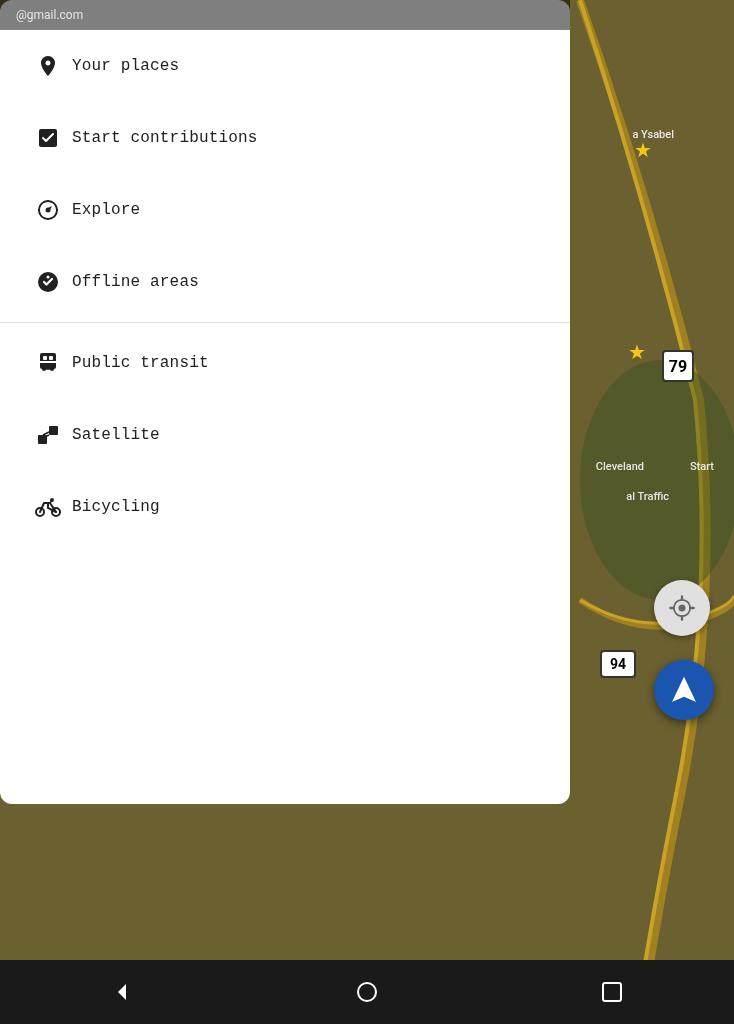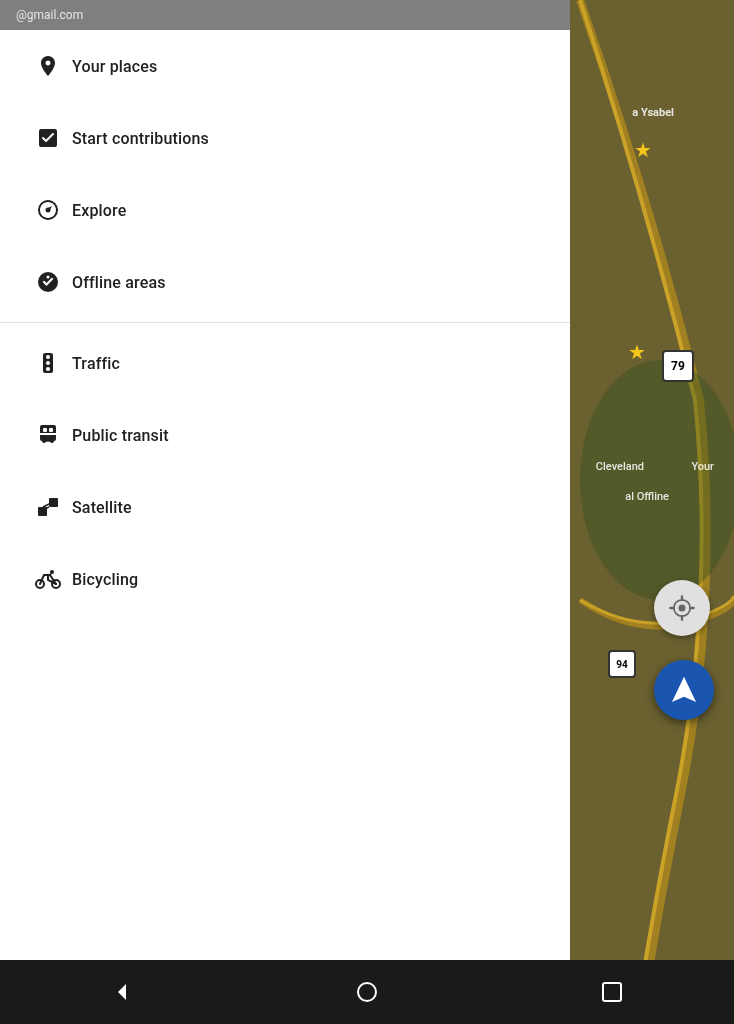--- a/index.html
+++ b/index.html
@@ -23,25 +23,26 @@
       background-color: #e8d5a3;
       overflow: hidden;
     }
 
     
     .drawer {
       position: absolute;
       top: 0;
       left: 0;
       width: 570px;
-      height: 960px;
+      height: 804px;
       background: #fff;
       display: flex;
       flex-direction: column;
       z-index: 10;
+      border-radius: 12px;
     }
 
     
     .drawer-header {
       height: 30px;
       background: rgba(0,0,0,0.5);
       display: flex;
       align-items: center;
       padding: 0 16px;
     }
@@ -61,20 +62,21 @@
     .menu-item {
       display: flex;
       align-items: center;
       padding: 0 24px;
       height: 72px;
       cursor: pointer;
       background: #fff;
       border: none;
       width: 100%;
       text-align: left;
+      font-family: Liberation Mono, monospace;
     }
 
     .menu-item.active {
       background: #e8e8e8;
     }
 
     .menu-icon {
       width: 48px;
       flex-shrink: 0;
       display: flex;
@@ -163,38 +165,38 @@
       right: 40px;
       top: 350px;
       width: 32px;
       height: 32px;
       background: #fff;
       border-radius: 4px;
       border: 2px solid #333;
       display: flex;
       align-items: center;
       justify-content: center;
-      font-size: 12px;
+      font-size: 16px;
       font-weight: bold;
       z-index: 5;
     }
 
     .road-badge-2 {
       position: absolute;
       right: 98px;
       top: 650px;
-      width: 28px;
+      width: 36px;
       height: 28px;
       background: #fff;
       border-radius: 4px;
       border: 2px solid #333;
       display: flex;
       align-items: center;
       justify-content: center;
-      font-size: 10px;
+      font-size: 14px;
       font-weight: bold;
       z-index: 5;
     }
 
     .map-star {
       position: absolute;
       font-size: 20px;
       color: #f5c518;
       z-index: 4;
     }
@@ -218,24 +220,24 @@
     <rect width="734" height="1024" fill="rgba(30,25,10,0.55)"></rect>
 
     <path d="M 580 0 Q 650 200 700 400 Q 720 600 680 800 Q 660 900 640 1024" stroke="#a08020" stroke-width="8" fill="none"></path>
     <path d="M 580 0 Q 645 200 695 400 Q 715 600 675 800 Q 655 900 635 1024" stroke="#c9a227" stroke-width="4" fill="none"></path>
     <path d="M 580 600 Q 640 640 700 620 Q 730 610 734 600" stroke="#a08020" stroke-width="6" fill="none"></path>
     <path d="M 580 600 Q 640 636 700 616 Q 730 606 734 596" stroke="#c9a227" stroke-width="3" fill="none"></path>
 
     <ellipse cx="660" cy="480" rx="80" ry="120" fill="rgba(50,80,30,0.4)"></ellipse>
   </svg>
 
-  <div class="map-text" style="right: 60px; top: 106px; font-weight: bold;">a Ysabel</div>
+  <div class="map-text" style="right: 60px; top: 128px;">a Ysabel</div>
   <div class="map-text" style="right: 90px; top: 460px;">Cleveland</div>
-  <div class="map-text" style="right: 65px; top: 490px;">al Offline</div>
-  <div class="map-text" style="right: 20px; top: 460px;">Your</div>
+  <div class="map-text" style="right: 65px; top: 490px;">al Traffic</div>
+  <div class="map-text" style="right: 20px; top: 460px;">Start</div>
 
   <div class="map-star" style="right: 82px; top: 138px;">★</div>
   <div class="map-star" style="right: 88px; top: 340px;">★</div>
 
   <div class="road-badge">79</div>
   <div class="road-badge-2">94</div>
 
   <div class="location-btn">
     <svg width="28" height="28" viewBox="0 0 24 24" fill="none" xmlns="http://www.w3.org/2000/svg">
       <circle cx="12" cy="12" r="3" fill="#666"></circle>
@@ -298,31 +300,20 @@
           <circle cx="12" cy="12" r="10" fill="#212121"></circle>
           <path d="M8 12l2.5 2.5L16 9" stroke="white" stroke-width="2.2" stroke-linecap="round" stroke-linejoin="round" fill="none"></path>
           <circle cx="12" cy="7" r="1.5" fill="white"></circle>
         </svg>
       </div>
       <span class="menu-label">Offline areas</span>
     </div>
 
     <div class="menu-divider"></div>
 
-    <div class="menu-item">
-      <div class="menu-icon">
-        <svg width="24" height="24" viewBox="0 0 24 24" fill="#212121" xmlns="http://www.w3.org/2000/svg">
-          <rect x="7" y="2" width="10" height="20" rx="2" fill="#212121"></rect>
-          <circle cx="12" cy="6" r="2" fill="white"></circle>
-          <circle cx="12" cy="12" r="2" fill="white"></circle>
-          <circle cx="12" cy="18" r="2" fill="white"></circle>
-        </svg>
-      </div>
-      <span class="menu-label">Traffic</span>
-    </div>
 
     <div class="menu-item">
       <div class="menu-icon">
         <svg width="24" height="24" viewBox="0 0 24 24" fill="#212121" xmlns="http://www.w3.org/2000/svg">
           <rect x="4" y="2" width="16" height="16" rx="2" fill="#212121"></rect>
           <rect x="4" y="10" width="16" height="2" fill="white"></rect>
           <circle cx="8" cy="18" r="2" fill="#212121"></circle>
           <circle cx="16" cy="18" r="2" fill="#212121"></circle>
           <line x1="8" y1="18" x2="16" y2="18" stroke="#212121" stroke-width="1.5"></line>
           <rect x="7" y="5" width="4" height="4" rx="1" fill="white"></rect>

